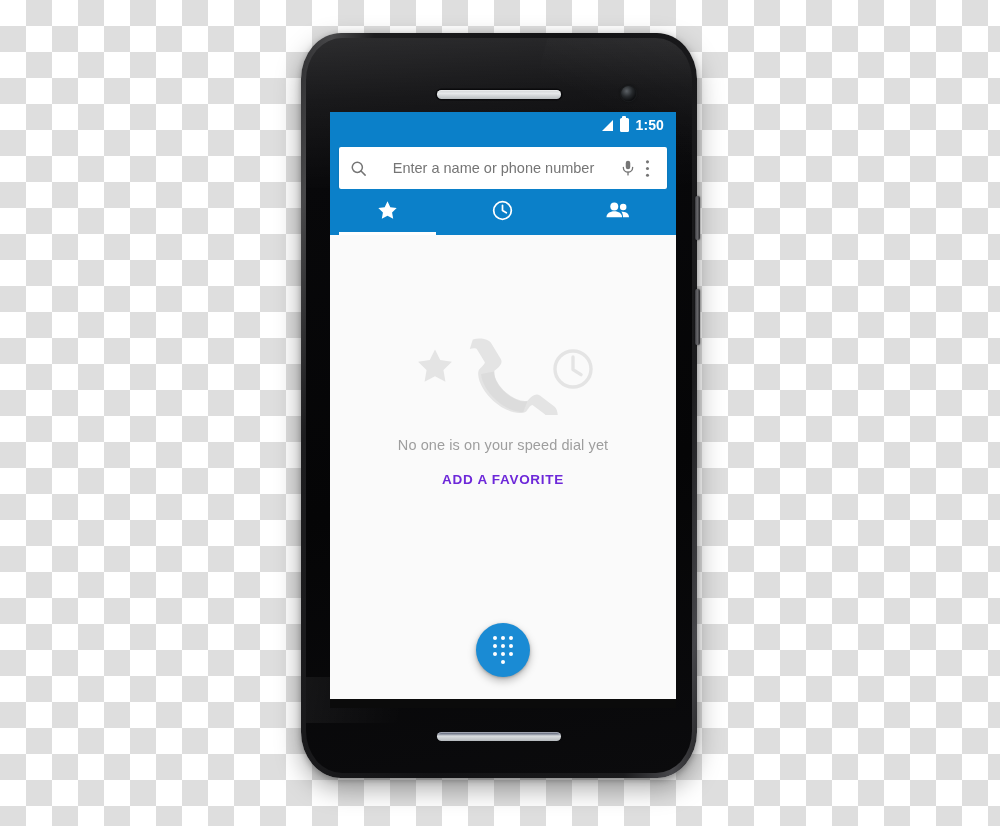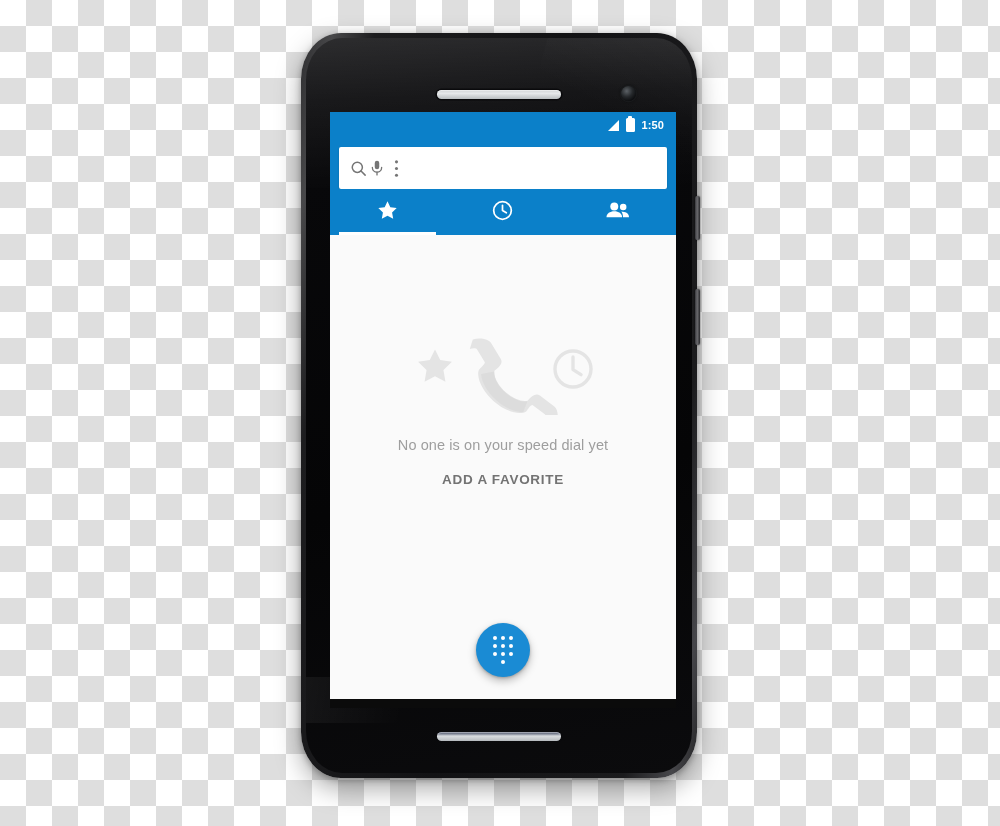--- a/index.html
+++ b/index.html
@@ -158,21 +158,21 @@
     left: 50%;
     top: -2.5px;
     transform: translateX(-50%);
     width: 4px;
     height: 2.5px;
     background: #ffffff;
     border-radius: 1px 1px 0 0;
   }
   .status-time {
     color: #ffffff;
-    font-size: 11px;
+    font-size: 14px;
     font-weight: bold;
     letter-spacing: 0.1px;
     line-height: 1;
   }
 
   
   .app-bar {
     background: #0b80c9;
     padding: 9px 9px 0 9px;
   }
@@ -251,21 +251,21 @@
     position: relative;
     margin-bottom: 22px;
   }
   .empty-title {
     color: #9e9e9e;
     font-size: 14.5px;
     letter-spacing: 0.1px;
   }
   .empty-action {
     margin-top: 19px;
-    color: #737373;
+    color: #6d28d9;
     font-size: 13.5px;
     font-weight: bold;
     letter-spacing: 0.7px;
   }
 
   
   .fab {
     position: absolute;
     left: 50%;
     transform: translateX(-50%);
@@ -340,20 +340,21 @@
         </div>
 
         <div class="app-bar">
           <div class="search-bar">
             <span class="icon-btn">
               <svg width="19" height="19" viewBox="0 0 24 24">
                 <circle cx="10.5" cy="10.5" r="6.4" fill="none" stroke="#757575" stroke-width="1.9"></circle>
                 <line x1="15.2" y1="15.2" x2="20.4" y2="20.4" stroke="#757575" stroke-width="1.9" stroke-linecap="round"></line>
               </svg>
             </span>
+            <span class="search-placeholder">Enter a name or phone number</span>
             <span class="icon-btn">
               <svg width="18" height="18" viewBox="0 0 24 24" fill="#757575">
                 <rect x="9" y="2.4" width="6" height="11.2" rx="3"></rect>
                 <path d="M5.8 11.2a6.2 6.2 0 0 0 12.4 0" fill="none" stroke="#757575" stroke-width="1.8" stroke-linecap="round"></path>
                 <line x1="12" y1="17.4" x2="12" y2="21.2" stroke="#757575" stroke-width="1.8" stroke-linecap="round"></line>
               </svg>
             </span>
             <span class="icon-btn" style="width:20px">
               <svg width="5" height="19" viewBox="0 0 6 22" fill="#757575">
                 <circle cx="3" cy="3" r="1.85"></circle>

